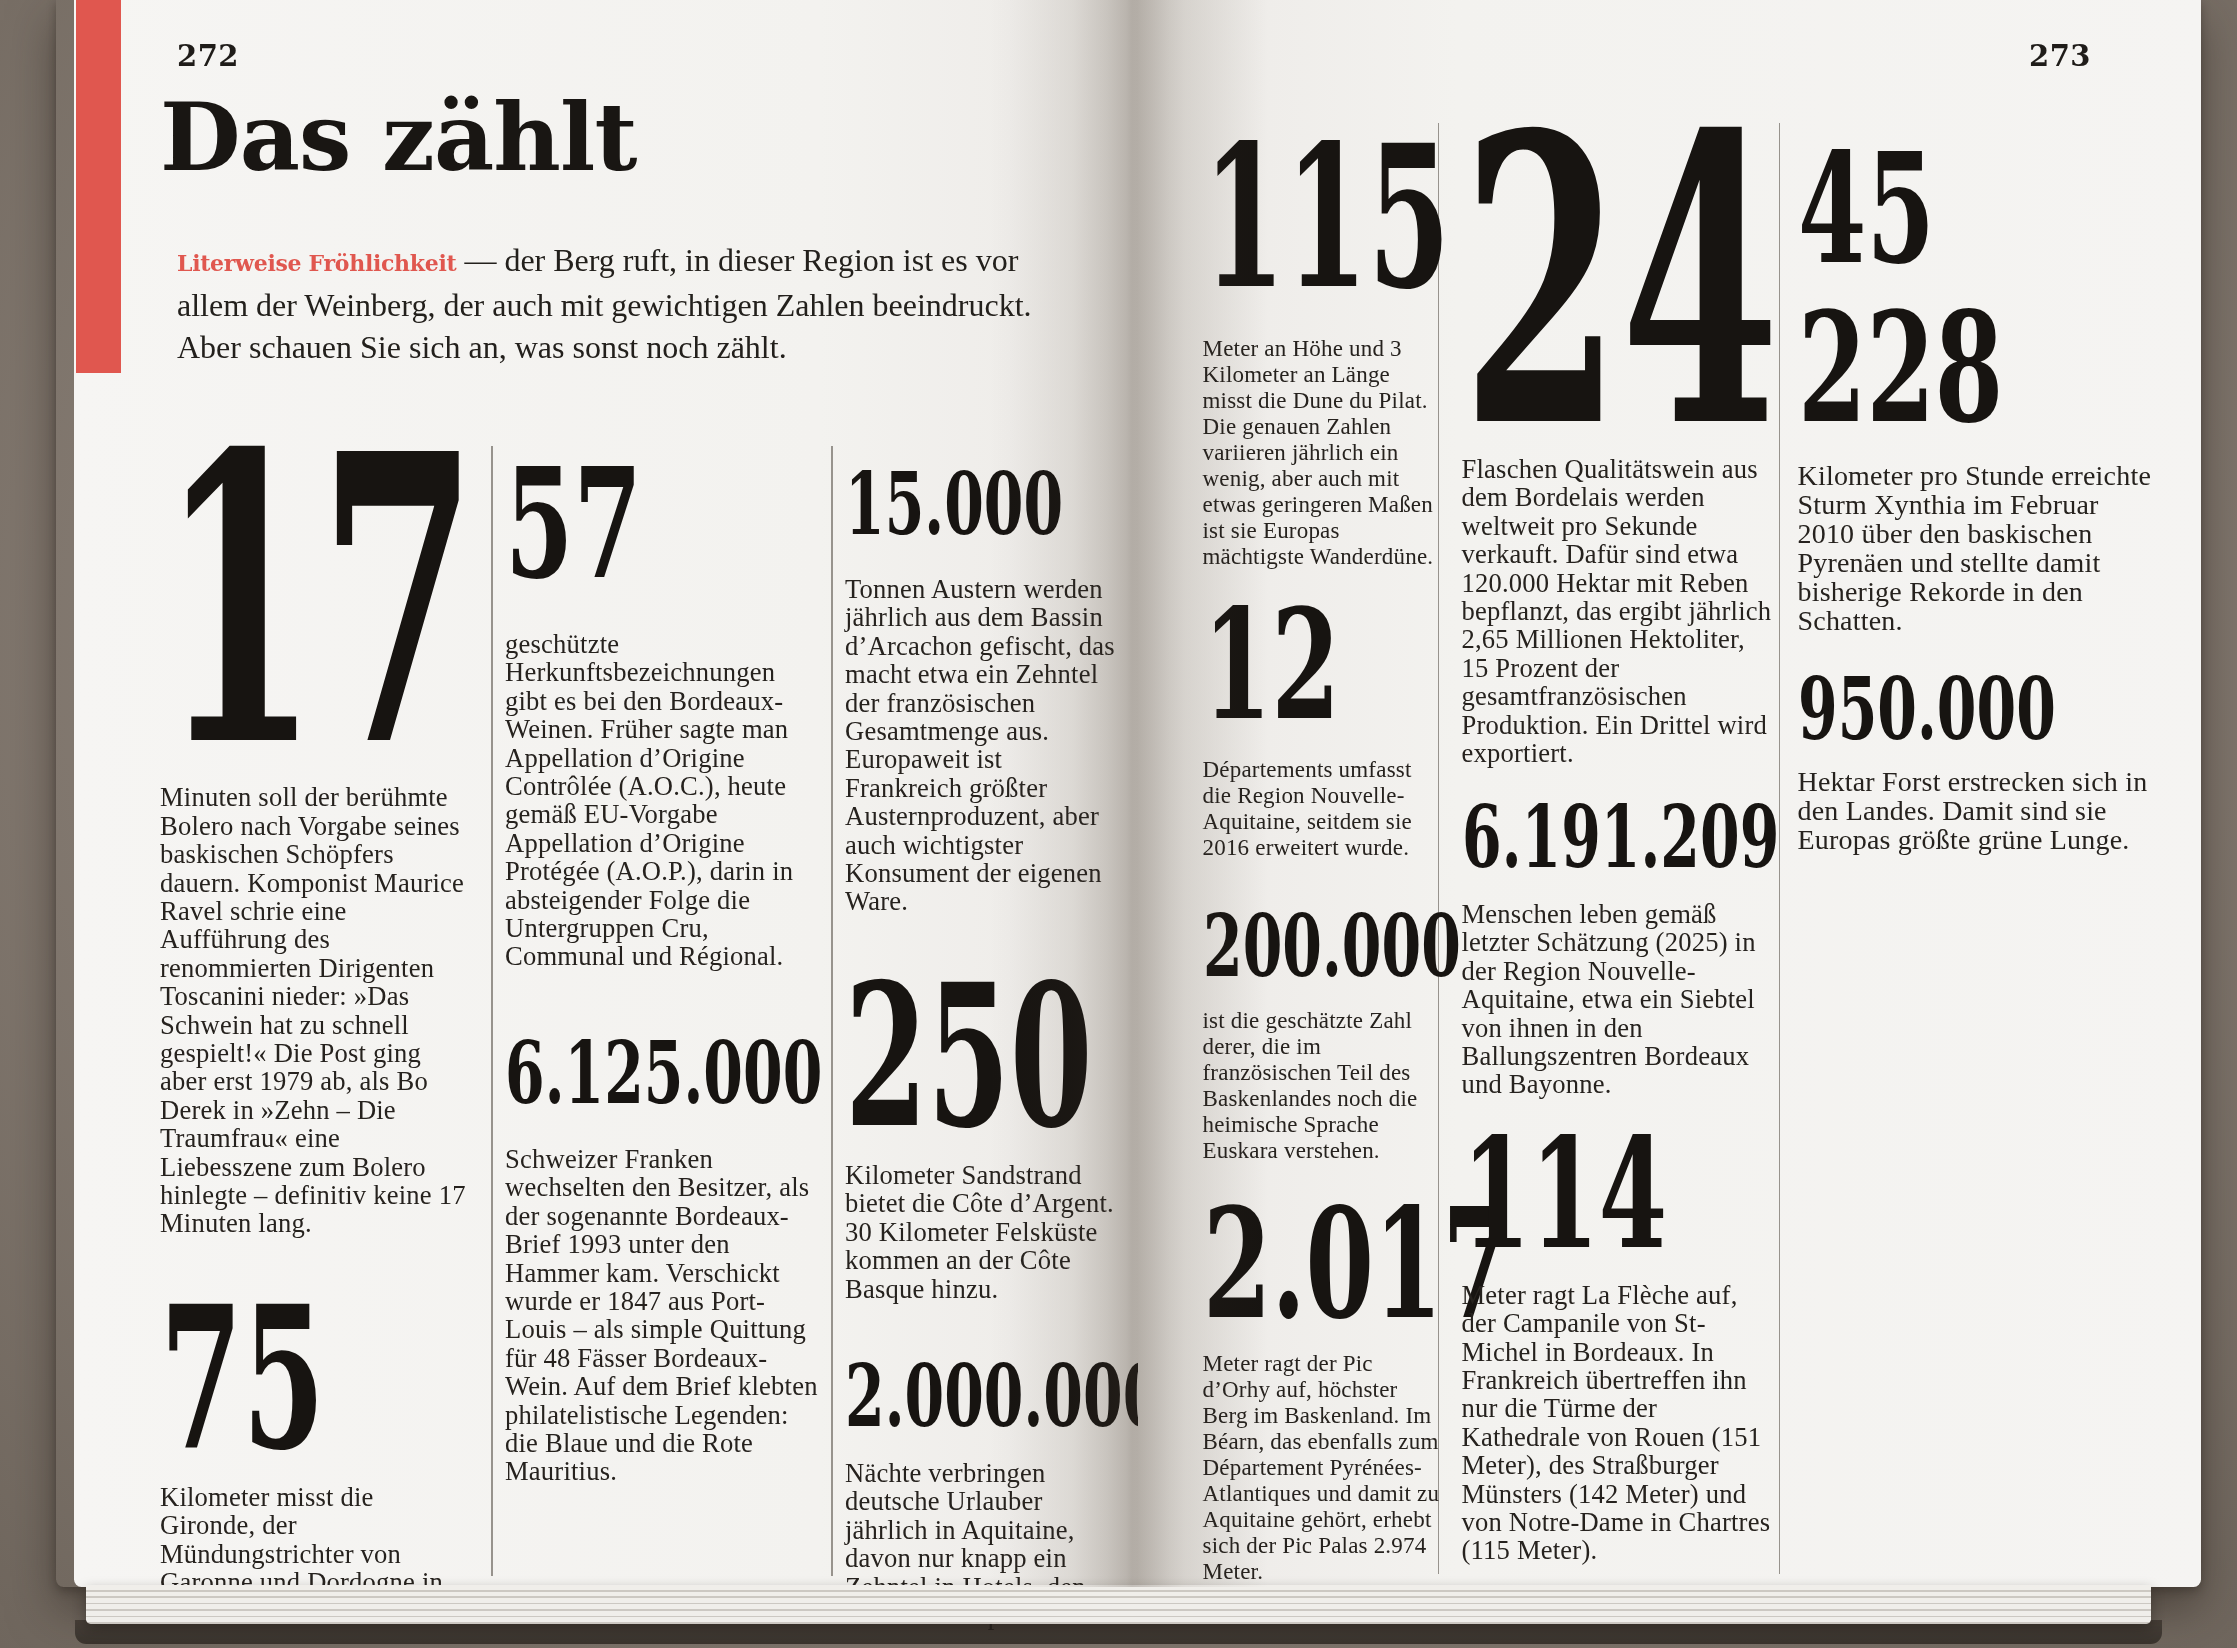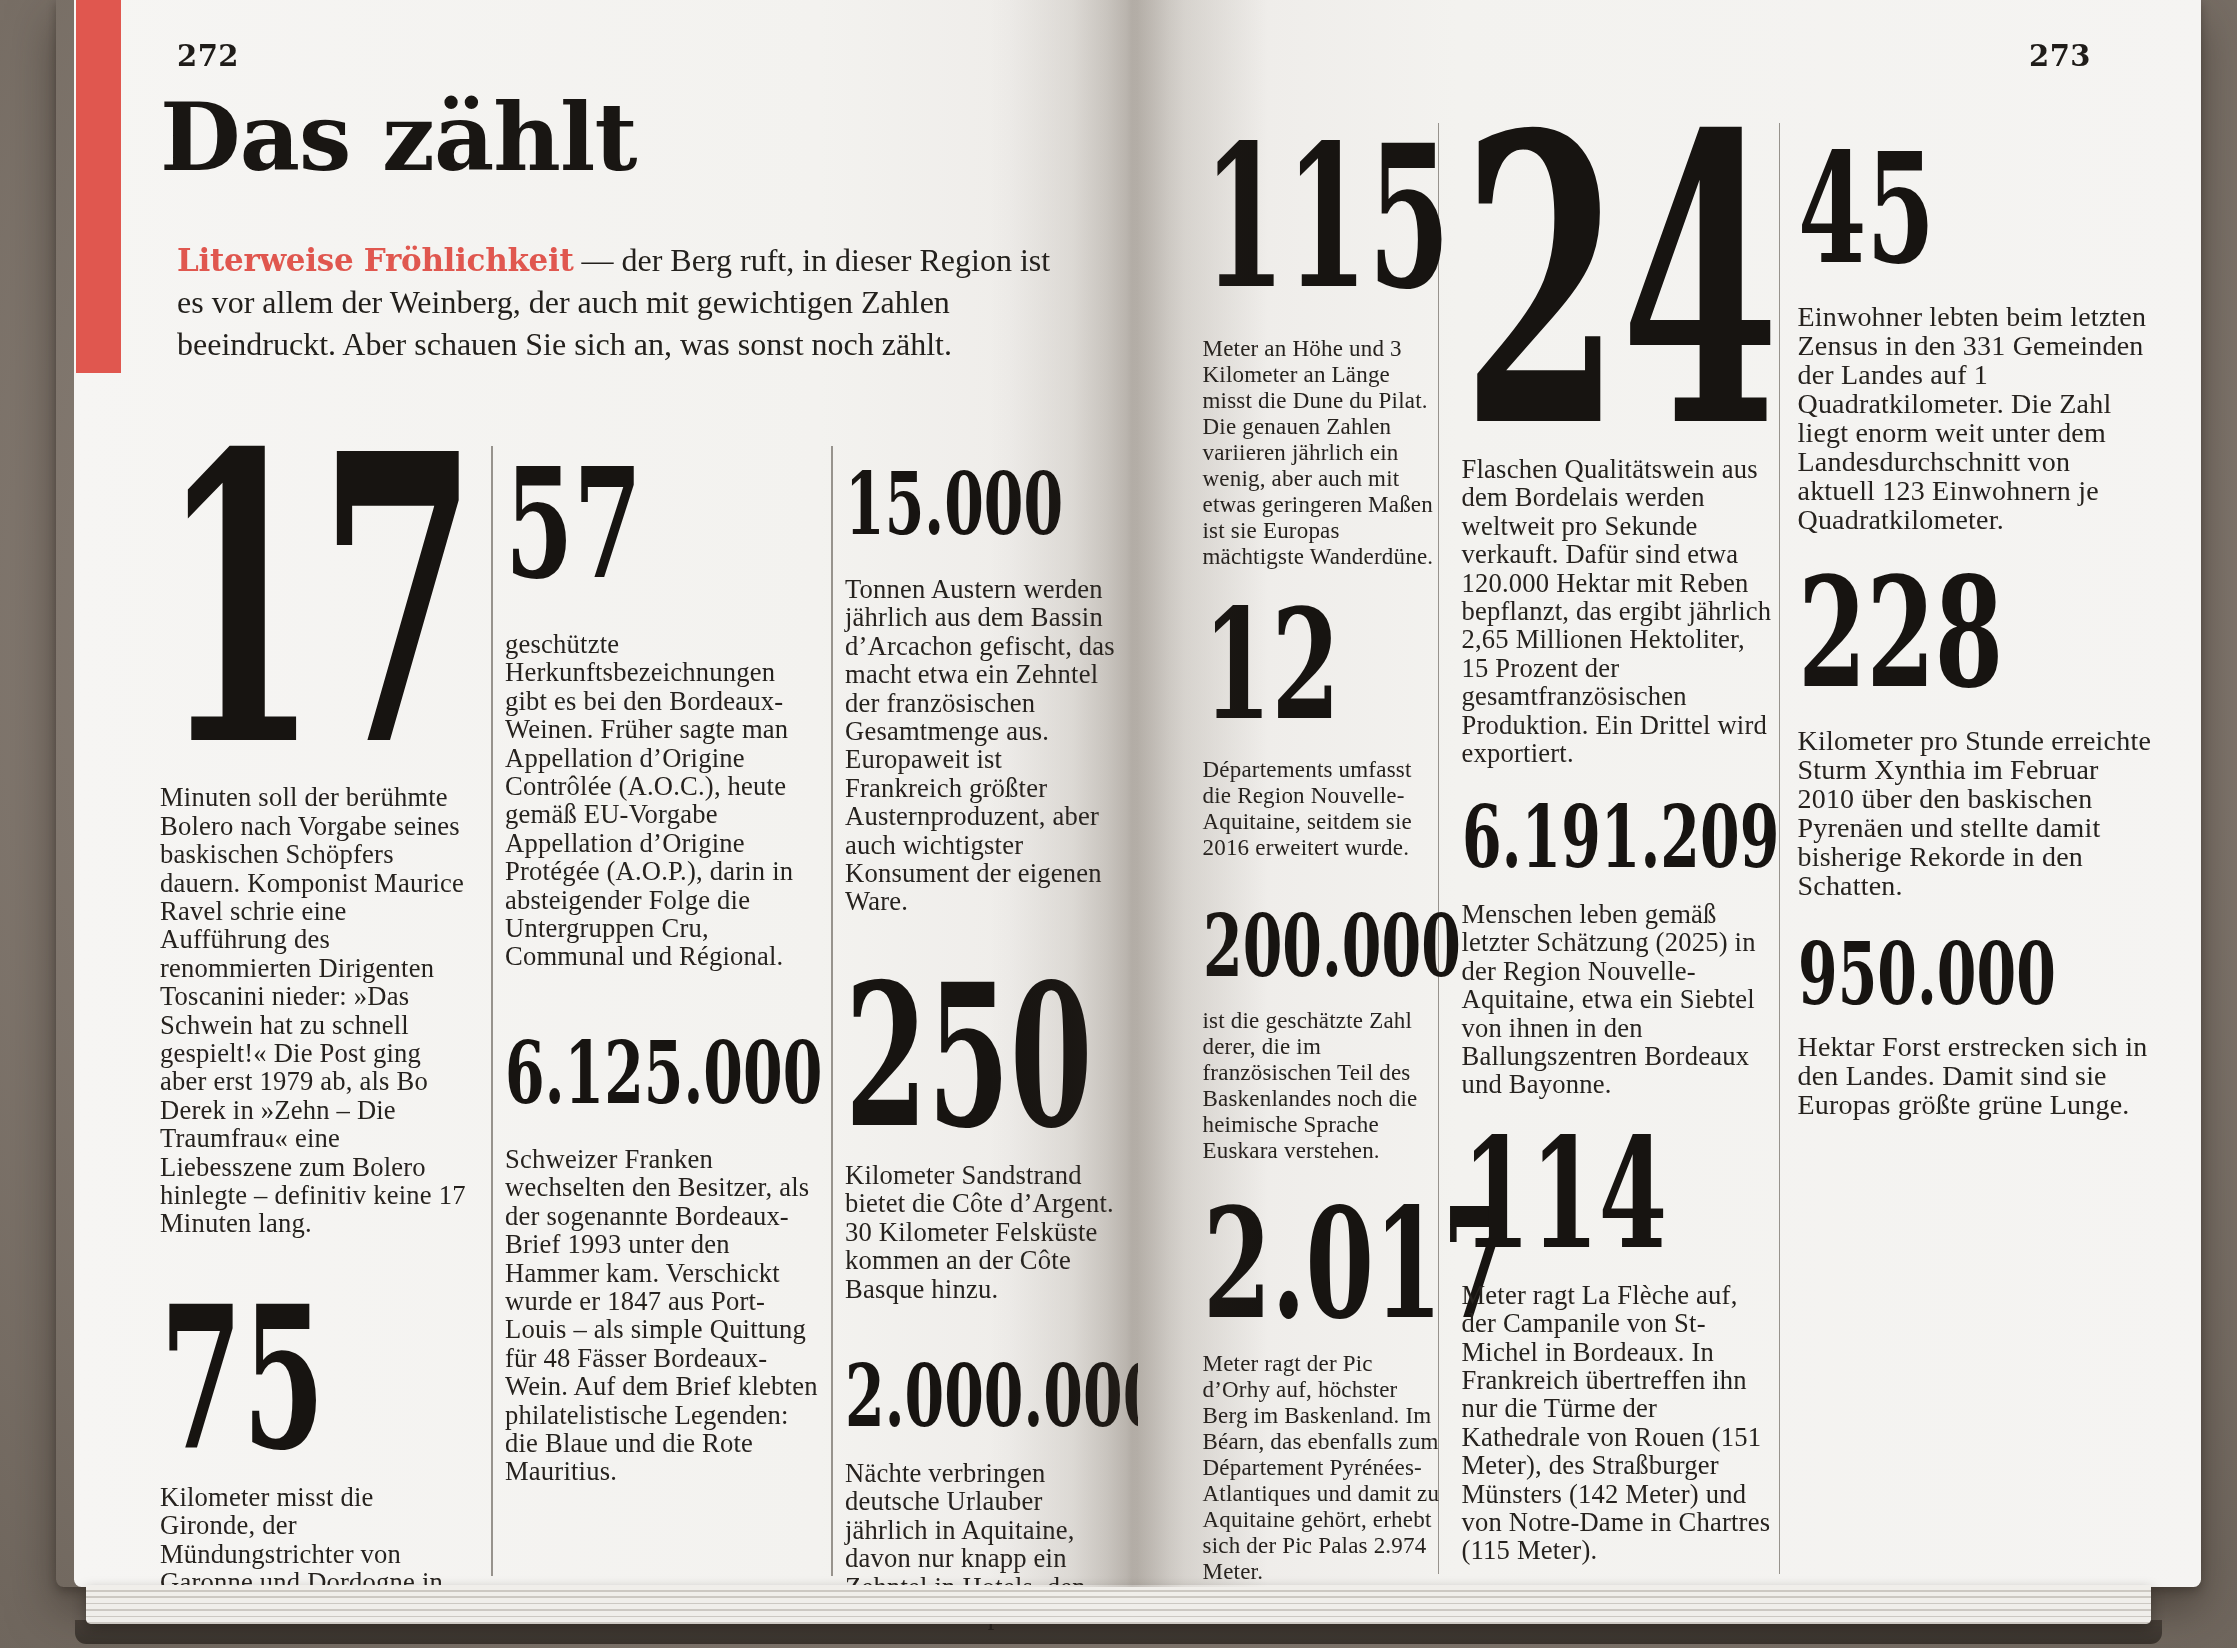--- a/index.html
+++ b/index.html
@@ -54,21 +54,21 @@
   .pagenum-right{right:110px;}
   .chapter-title{
     position:absolute;left:86px;top:91px;margin:0;
     font-family:"DejaVu Serif",serif;font-weight:700;font-size:93px;line-height:1;
     color:#191613;letter-spacing:-0.9px;
   }
   .intro{
     position:absolute;left:103px;top:239px;width:881px;margin:0;
     font-size:32px;line-height:42px;color:#23201c;
   }
-  .intro .lead{font-weight:700;font-family:"DejaVu Serif",serif;font-size:31px;letter-spacing:-0.3px;}
+  .intro .lead{font-weight:700;font-family:"DejaVu Serif",serif;font-size:22px;letter-spacing:-0.3px;}
 
   
   .col{position:absolute;}
   .lp-col1{left:86px;top:438px;width:310px;}
   .lp-col2{left:431px;top:438px;width:317px;}
   .lp-col3{left:771px;top:438px;width:280px;}
   .rp-col1{left:65px;top:119px;width:241px;}
   .rp-col2{left:324px;top:119px;width:317px;}
   .rp-col3{left:660px;top:119px;width:356px;}
   .divider{position:absolute;width:1.9px;background:#97938d;}
@@ -231,21 +231,20 @@
             </div>
           <p class="stat-text m28 m30">Meter ragt La Flèche auf, der Campanile von St-Michel in Bordeaux. In Frankreich übertreffen ihn nur die Türme der Kathedrale von Rouen (151 Meter), des Straßburger Münsters (142 Meter) und von Notre-Dame in Chartres (115 Meter).</p>
         </div>
       </div>
 
       <div class="col rp-col3">
         <div class="stat">
           <div class="stat-num n-lg m20">
               <span>45</span>
             </div>
-          <p class="stat-text m35">Einwohner lebten beim letzten Zensus in den 331 Gemeinden der Landes auf 1 Quadratkilometer. Die Zahl liegt enorm weit unter dem Landesdurchschnitt von aktuell 123 Einwohnern je Quadratkilometer.</p>
         </div>
         <div class="stat">
           <div class="stat-num n-lg m30">
               <span>228</span>
             </div>
           <p class="stat-text m35">Kilometer pro Stunde erreichte Sturm Xynthia im Februar 2010 über den baskischen Pyrenäen und stellte damit bisherige Rekorde in den Schatten.</p>
         </div>
         <div class="stat">
           <div class="stat-num n-md m25">
               <span>950.000</span>

